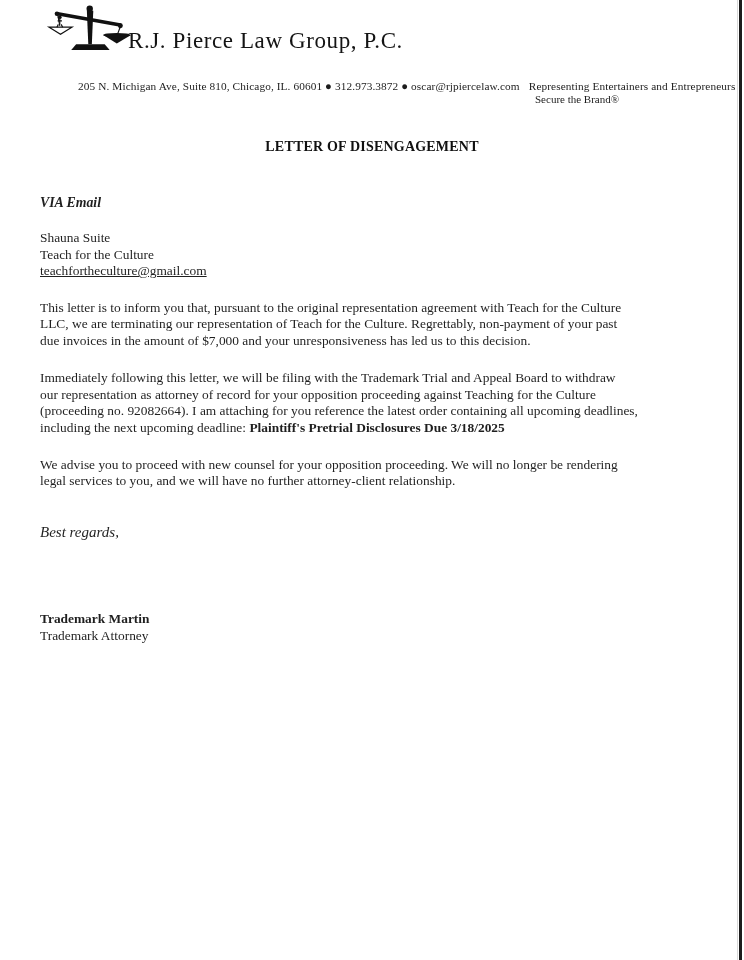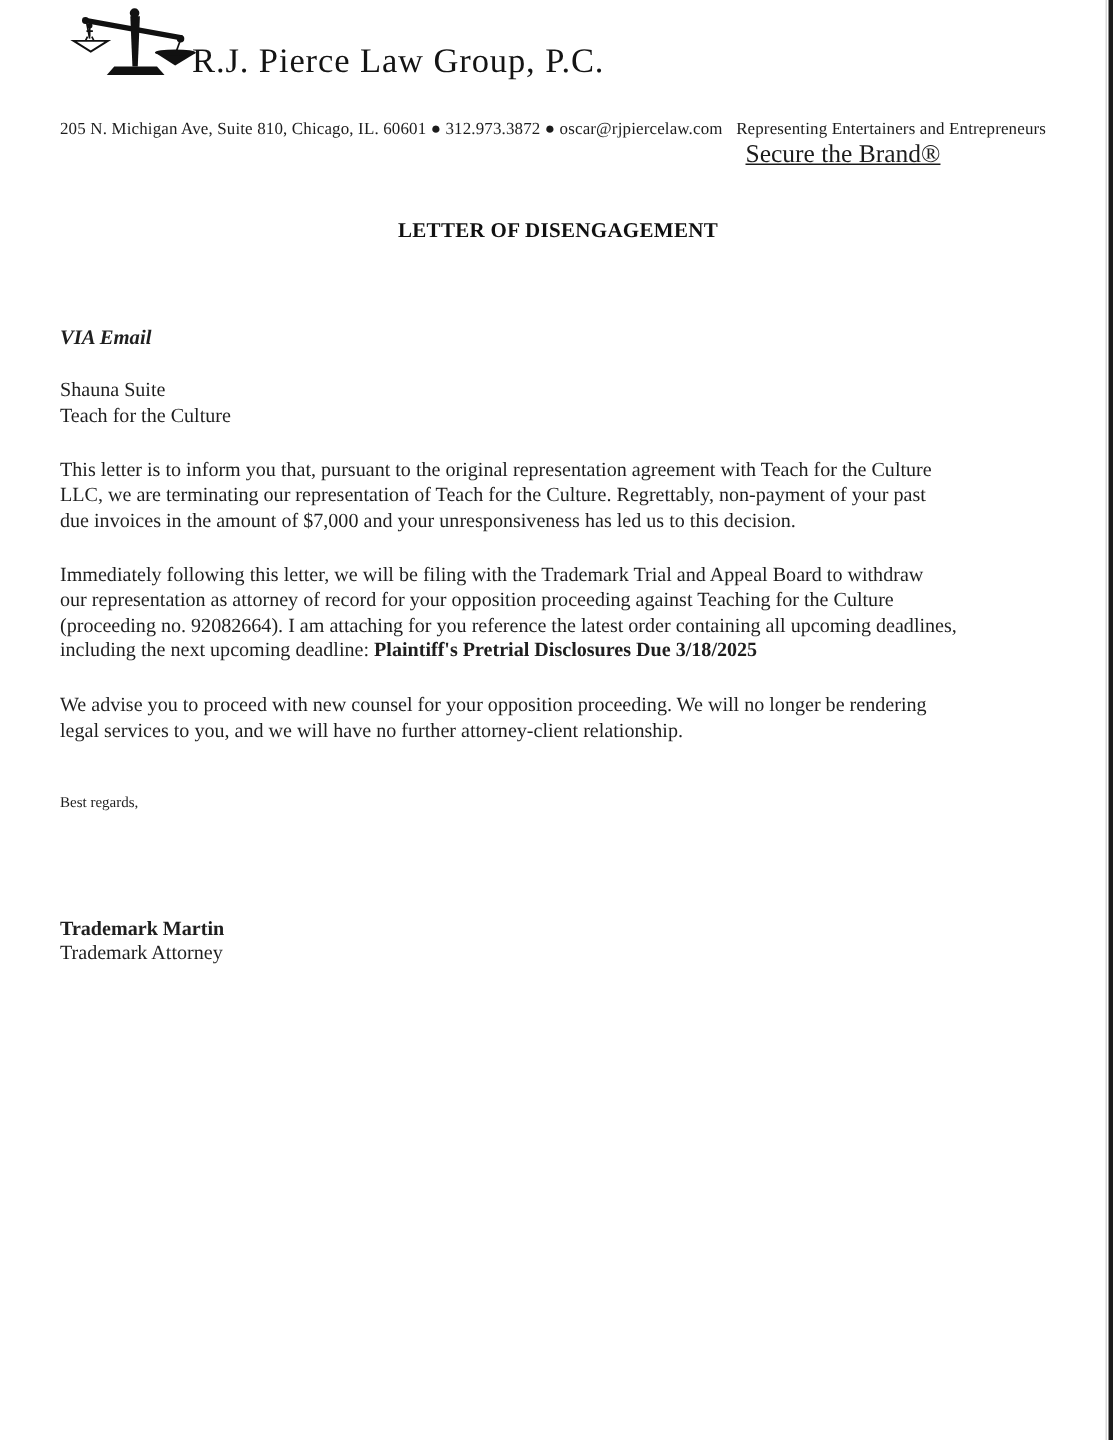--- a/index.html
+++ b/index.html
@@ -40,69 +40,68 @@
   }
   .logo { width: 86px; height: 57px; flex: 0 0 auto; }
   .firm-name {
     font-size: 23px;
     letter-spacing: 0.6px;
     margin: 0 0 6px -4px;
     color: #141414;
     white-space: nowrap;
   }
 
-  .contact-block { margin-top: 20px; }
+  .contact-block { margin-top: 20px; margin-left: 38px; }
   .contact-line {
     padding-left: 40px;
     font-size: 11.3px;
     color: #1c1c1c;
     white-space: nowrap;
     letter-spacing: 0.1px;
   }
   .contact-line .tagline { margin-left: 9px; }
   .tagline-secondary {
     padding-left: 497px;
-    font-size: 17px;
+    font-size: 11px;
     color: #1c1c1c;
     margin-top: 1px;
-    text-decoration: underline;
   }
 
   .title {
     margin: 34px 0 0 0;
     text-align: center;
     font-size: 14px;
     font-weight: bold;
     letter-spacing: 0.2px;
     color: #111;
   }
 
   .content { padding: 0 34px 0 40px; }
 
   .via {
-    margin-top: 54px;
+    margin-top: 40px;
     font-weight: bold;
     font-style: italic;
     font-size: 13.8px;
   }
 
   .recipient { margin-top: 19px; line-height: 16.6px; font-size: 13.4px; }
   .recipient-email { text-decoration: underline; color: #1f1f1f; }
 
   .salutation { margin: 35px 0 0 0; font-size: 13.4px; }
 
   .para {
     margin: 20px 0 0 0;
     font-size: 13.4px;
     line-height: 16.7px;
     white-space: pre-line;
   }
   .para b { white-space: pre-line; }
 
-  .closing { margin: 34px 0 0 0; font-size: 10px; }
+  .closing { margin: 34px 0 0 0; font-size: 15px; font-style: italic; }
 
   .signature { margin-top: 70px; font-size: 13.4px; line-height: 16.6px; }
   .signature-name { font-weight: bold; }
 </style>
 </head>
 <body>
 
 <div class="page">
 
 
@@ -143,20 +142,21 @@
 
   <div class="title">LETTER OF DISENGAGEMENT</div>
 
   <div class="content">
 
     <div class="via">VIA Email</div>
 
     <div class="recipient">
       <div>Shauna Suite</div>
       <div>Teach for the Culture</div>
+      <div><span class="recipient-email">teachfortheculture@gmail.com</span></div>
     </div>
 
 
     <div class="para">This letter is to inform you that, pursuant to the original representation agreement with Teach for the Culture
 LLC, we are terminating our representation of Teach for the Culture. Regrettably, non-payment of your past
 due invoices in the amount of $7,000 and your unresponsiveness has led us to this decision.</div>
 
     <div class="para"><span>Immediately following this letter, we will be filing with the Trademark Trial and Appeal Board to withdraw
 our representation as attorney of record for your opposition proceeding against Teaching for the Culture
 (proceeding no. 92082664). I am attaching for you reference the latest order containing all upcoming deadlines,

